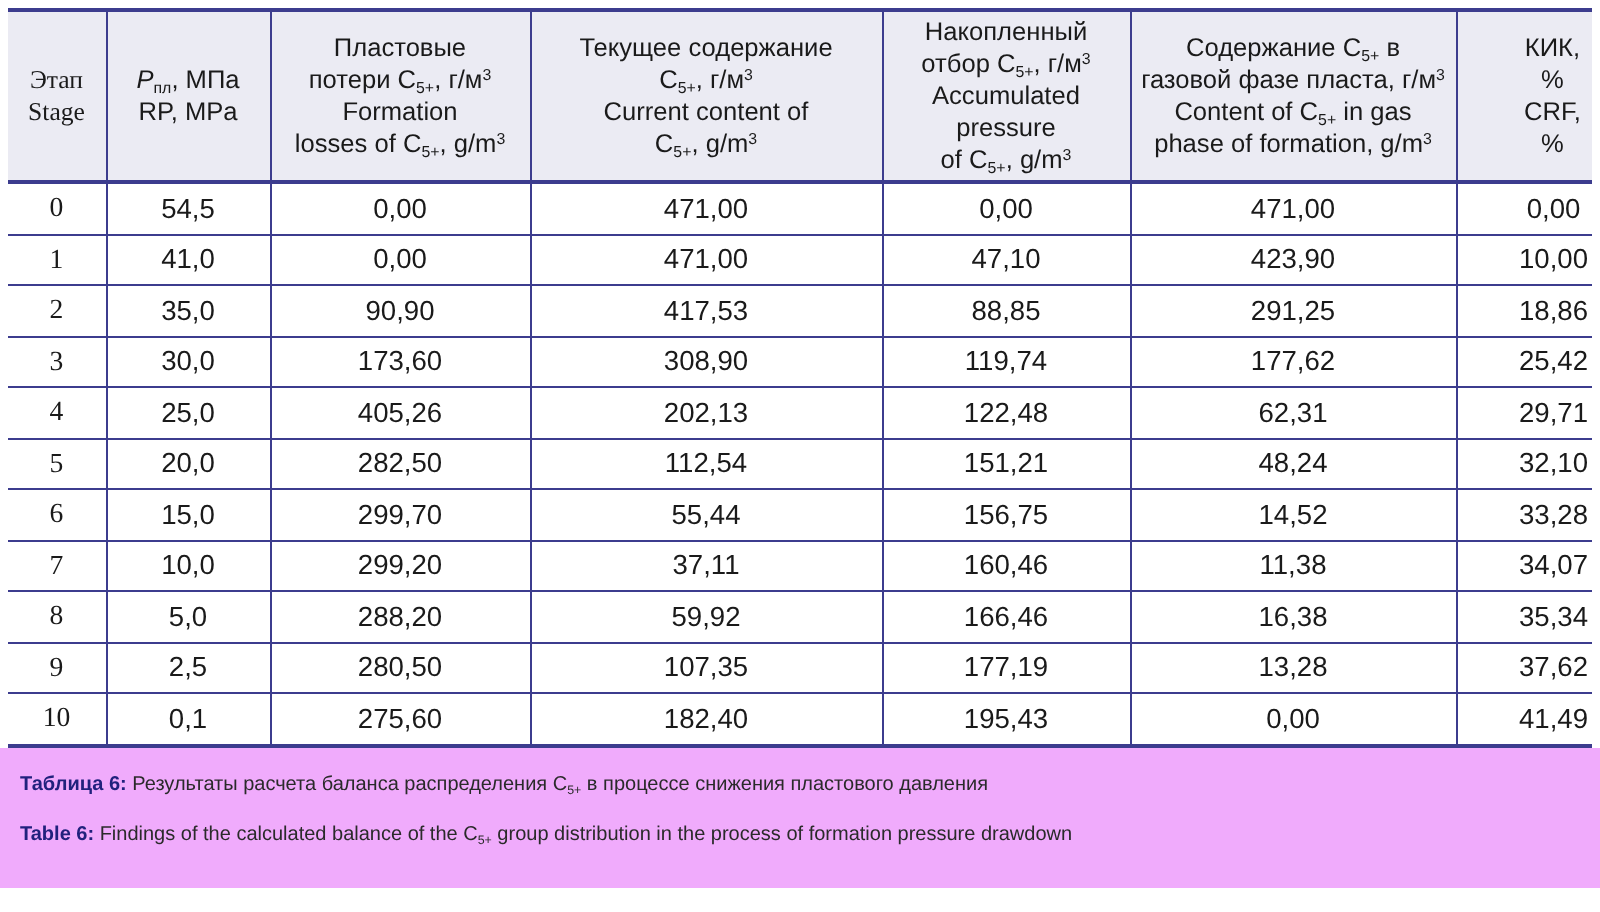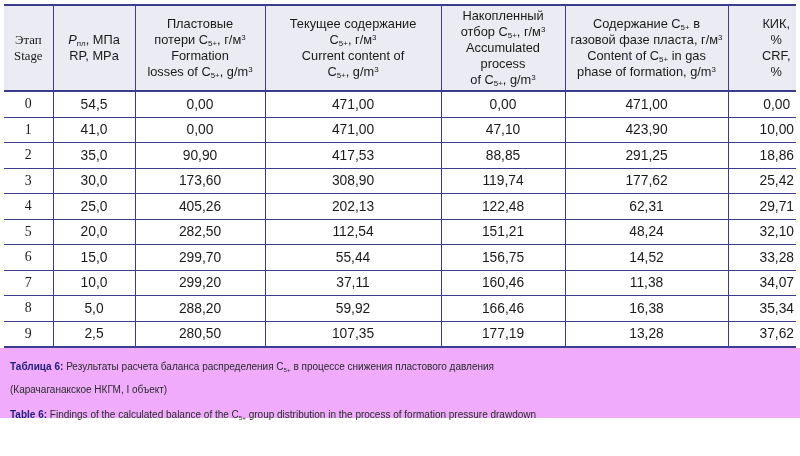--- a/index.html
+++ b/index.html
@@ -99,21 +99,21 @@
           </th>
           <th>
             <div><span>Текущее содержание</span></div>
             <div><span>C</span><sub>5+</sub><span>, г/м</span><sup>3</sup></div>
             <div><span>Current content of</span></div>
             <div><span>C</span><sub>5+</sub><span>, g/m</span><sup>3</sup></div>
           </th>
           <th>
             <div><span>Накопленный</span></div>
             <div><span>отбор C</span><sub>5+</sub><span>, г/м</span><sup>3</sup></div>
-            <div><span>Accumulated process</span></div>
+            <div><span>Accumulated pressure</span></div>
             <div><span>of C</span><sub>5+</sub><span>, g/m</span><sup>3</sup></div>
           </th>
           <th>
             <div><span>Содержание C</span><sub>5+</sub><span> в</span></div>
             <div><span>газовой фазе пласта, г/м</span><sup>3</sup></div>
             <div><span>Content of C</span><sub>5+</sub><span> in gas</span></div>
             <div><span>phase of formation, g/m</span><sup>3</sup></div>
           </th>
           <th>
             <div><span>КИК, %</span></div>
@@ -205,21 +205,29 @@
         </tr>
         <tr>
           <td>9</td>
           <td>2,5</td>
           <td>280,50</td>
           <td>107,35</td>
           <td>177,19</td>
           <td>13,28</td>
           <td>37,62</td>
         </tr>
+        <tr>
+          <td>10</td>
+          <td>0,1</td>
+          <td>275,60</td>
+          <td>182,40</td>
+          <td>195,43</td>
+          <td>0,00</td>
+          <td>41,49</td>
+        </tr>
       </tbody>
   </table>
 </div>
 
 <div class="caption">
     <div class="cap-line"><b>Таблица 6:</b><span> Результаты расчета баланса распределения C</span><sub>5+</sub><span> в процессе снижения пластового давления</span></div>
-    <div class="cap-line"><span>(Карачаганакское НКГМ, I объект)</span></div>
     <div class="cap-line cap-line-en"><b>Table 6:</b><span> Findings of the calculated balance of the C</span><sub>5+</sub><span> group distribution in the process of formation pressure drawdown</span></div>
   </div>
 
 </body></html>

